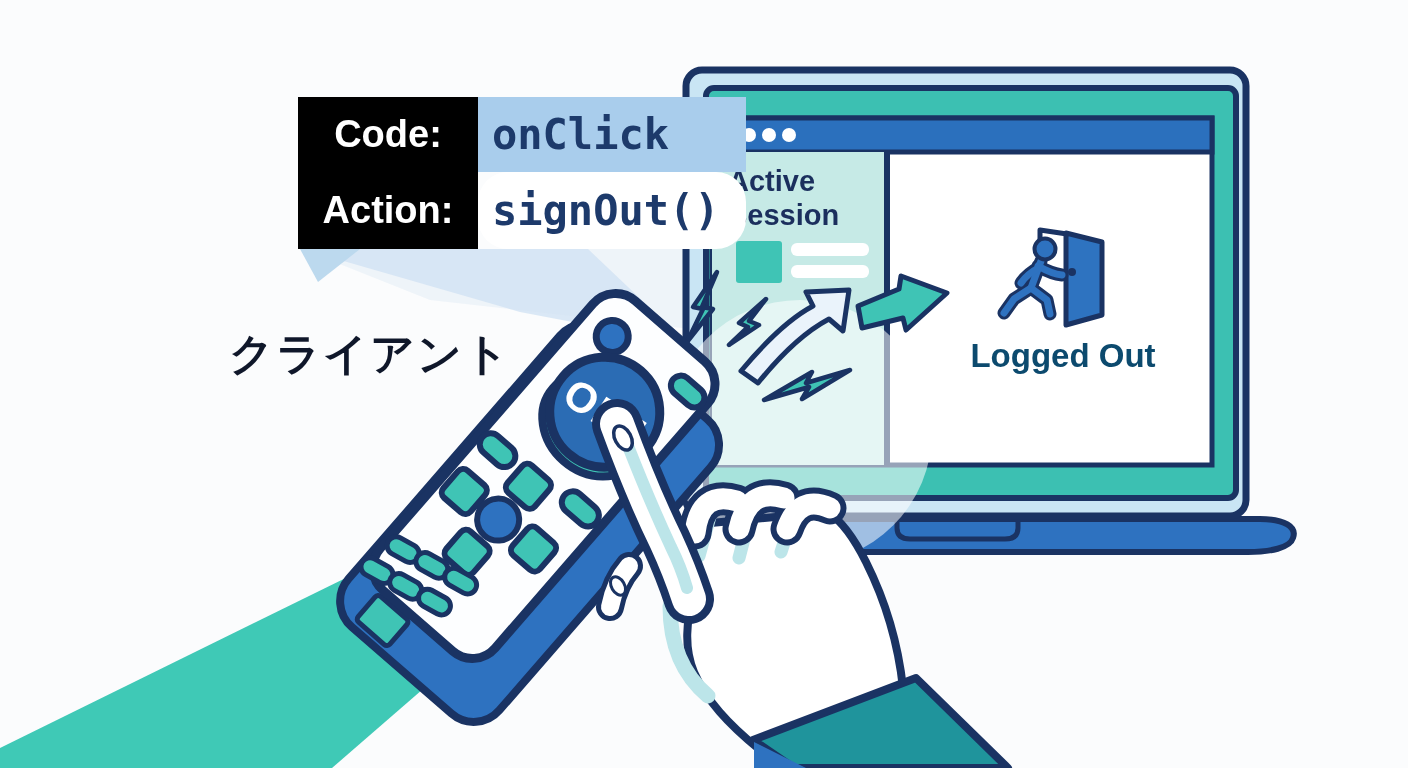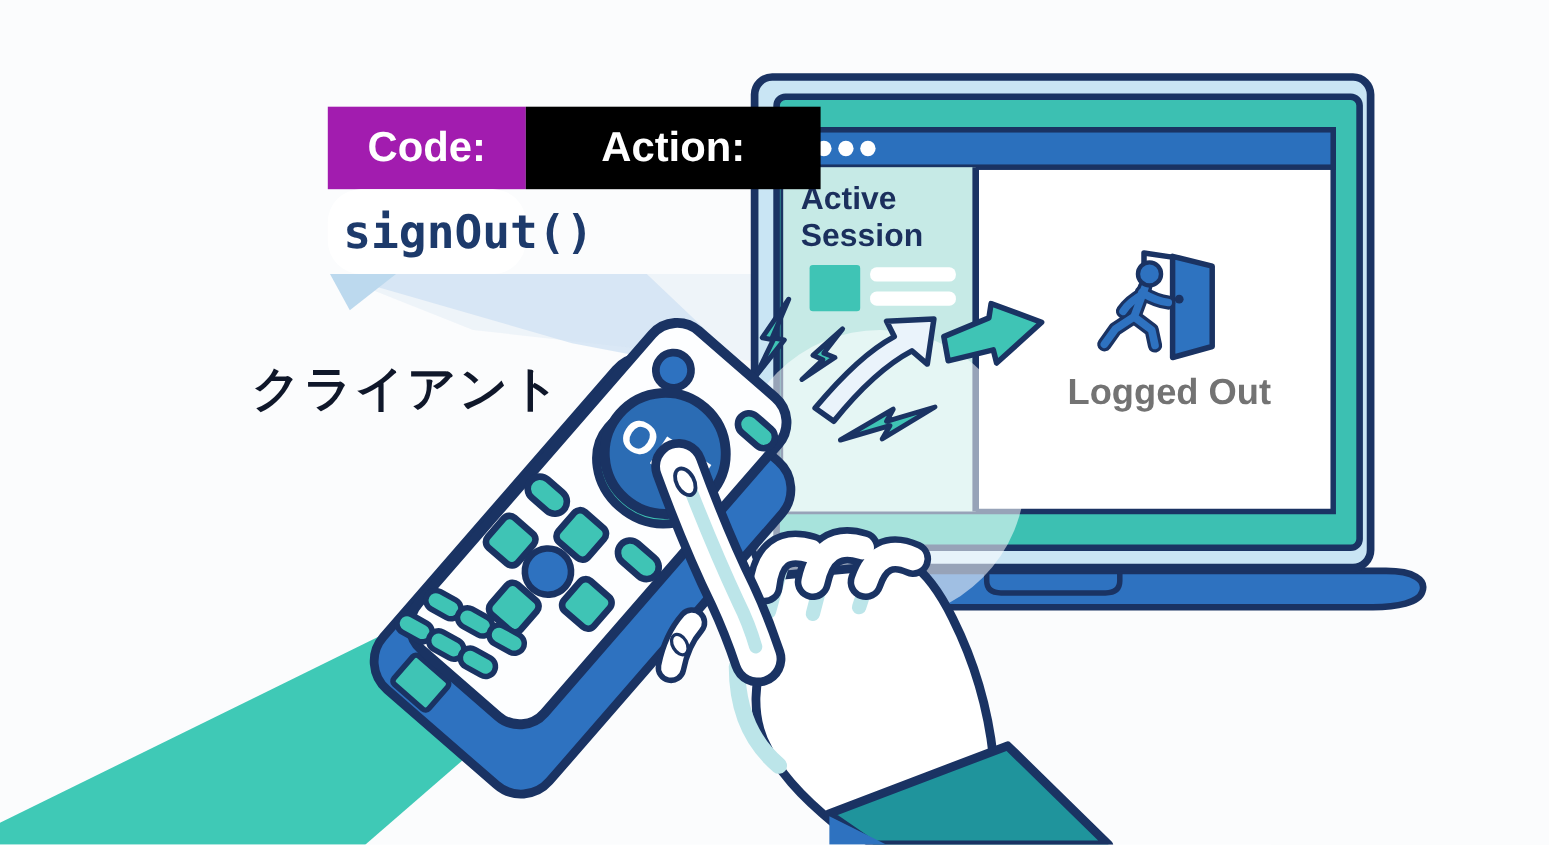--- a/index.html
+++ b/index.html
@@ -16,39 +16,39 @@
   .code-box {
     position:absolute; left:298px; top:97px; z-index:3;
     display:grid; grid-template-columns:180px 268px; grid-template-rows:75px 77px;
   }
   .code-box .cell { display:flex; align-items:center; }
   .cell.lab { justify-content:center; color:#ffffff; font-weight:bold; font-size:38px; }
   .cell.val {
     padding-left:14px; font-family:"DejaVu Sans Mono", monospace;
     font-weight:bold; font-size:42px; color:#1d3a6b; letter-spacing:0px;
   }
-  .r1l { background:#a21caf; }
+  .r1l { background:#000000; }
   .r1v { background:#a9cdec; }
   .r2l { background:#000000; }
   .r2v { background:#ffffff;border-radius:30px; }
 
   .client-label {
     left:175px; top:332px; width:390px; text-align:center; color:#0f172a;
     font-family:Liberation Mono, monospace;
   }
   .client-label .jp { font-size:44px; font-weight:bold; letter-spacing:2px; line-height:50px; }
   .client-label .en { font-size:40px; font-weight:bold; line-height:44px; }
 
   .session-title {
     left:728px; top:164px; width:136px;
     font-size:29px; font-weight:bold; line-height:34px; color:#1b2f5d;
   }
   .status-label {
     left:952px; top:337px; width:222px; text-align:center;
-    font-size:33px; font-weight:bold; color:#737373;
+    font-size:33px; font-weight:bold; color:#0c4a6e;
   }
 </style>
 </head>
 <body>
 
 <div class="stage">
 
   <svg class="illustration" width="1408" height="768" viewBox="0 0 1408 768">
 
     <g>
@@ -176,20 +176,21 @@
     </g>
 
     <g>
       <polygon points="753,740 916,678 1008,768 794,768" fill="#1f949c" stroke="#1a3363" stroke-width="8" stroke-linejoin="round"></polygon>
       <polygon points="754,742 806,768 754,768" fill="#2e72c0"></polygon>
     </g>
   </svg>
 
   <div class="code-box">
     <div class="cell lab r1l">Code:</div>
+    <div class="cell val r1v">onClick</div>
     <div class="cell lab r2l">Action:</div>
     <div class="cell val r2v">signOut()</div>
   </div>
 
   <div class="overlay client-label">
     <div class="jp">クライアント</div>
   </div>
 
   <div class="overlay session-title">Active Session</div>
 

